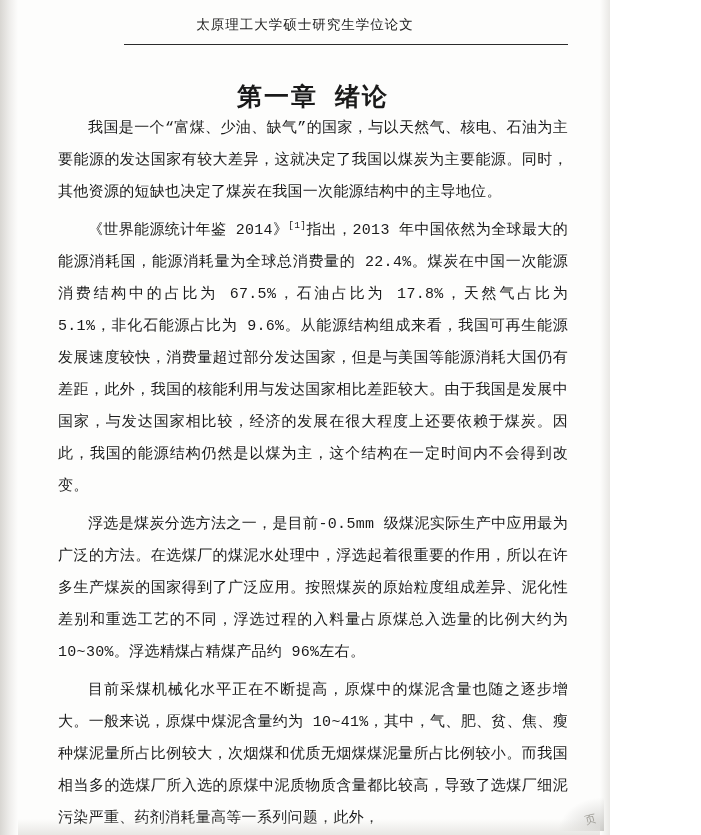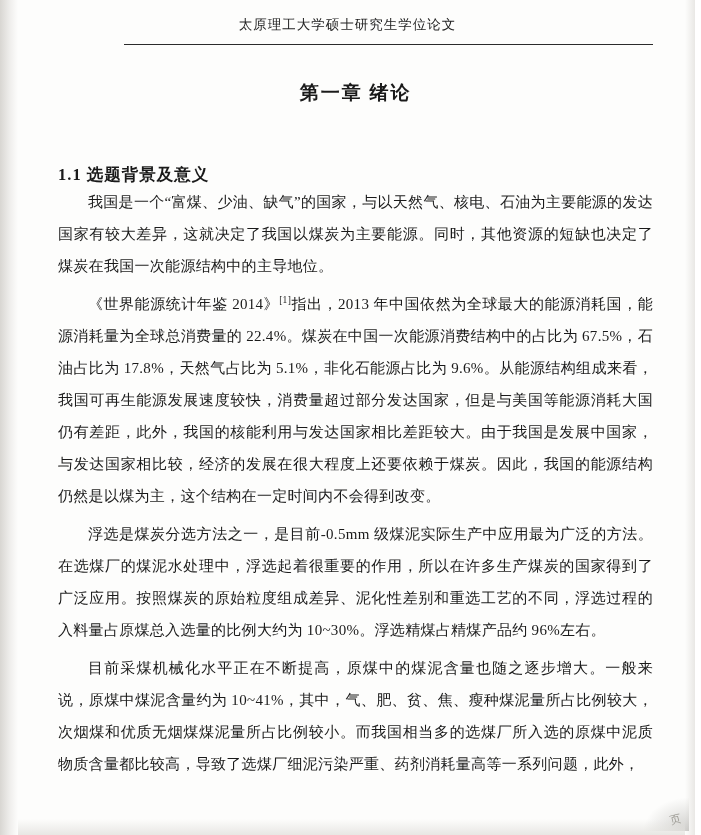--- a/index.html
+++ b/index.html
@@ -6,24 +6,25 @@
     margin: 0;
     padding: 0;
     background: #ffffff;
   }
   body {
     font-family: "Liberation Serif", "DejaVu Serif", serif;
     color: #1a1a1a;
   }
   .page {
     position: relative;
-    width: 695px;
+    width: 610px;
     height: 835px;
     background: #fdfdfc;
     overflow: hidden;
+    font-family: Liberation Mono, monospace;
   }
   
   .left-gutter {
     position: absolute;
     left: 0; top: 0;
     width: 18px; height: 835px;
     background: linear-gradient(to right, #d8d6d2 0%, #efeeec 55%, #fdfdfc 100%);
   }
   .right-edge {
     position: absolute;
@@ -50,21 +51,21 @@
   }
   .content {
     position: absolute;
     left: 58px;
     right: 42px;
     top: 60px;
   }
   .chapter-title {
     text-align: center;
     font-weight: bold;
-    font-size: 19px;
+    font-size: 25px;
     letter-spacing: 2px;
     margin-top: 20px;
     margin-bottom: 0;
   }
   .section-title {
     font-size: 16.5px;
     font-weight: bold;
     letter-spacing: 1px;
     margin-top: 58px;
     margin-bottom: 0;
@@ -118,21 +119,20 @@
   <div class="left-gutter"></div>
   <div class="right-edge"></div>
 
   <div class="header">太原理工大学硕士研究生学位论文</div>
   <div class="header-rule"></div>
 
   <div class="content">
 
     <h1 class="chapter-title">第一章  绪论</h1>
 
-    <h2 class="section-title">1.1  选题背景及意义</h2>
 
     <div class="body-block">
       <p class="para">我国是一个“富煤、少油、缺气”的国家，与以天然气、核电、石油为主要能源的发达国家有较大差异，这就决定了我国以煤炭为主要能源。同时，其他资源的短缺也决定了煤炭在我国一次能源结构中的主导地位。</p>
       <p class="para">《世界能源统计年鉴 2014》<sup class="ref">[1]</sup>指出，2013 年中国依然为全球最大的能源消耗国，能源消耗量为全球总消费量的 22.4%。煤炭在中国一次能源消费结构中的占比为 67.5%，石油占比为 17.8%，天然气占比为 5.1%，非化石能源占比为 9.6%。从能源结构组成来看，我国可再生能源发展速度较快，消费量超过部分发达国家，但是与美国等能源消耗大国仍有差距，此外，我国的核能利用与发达国家相比差距较大。由于我国是发展中国家，与发达国家相比较，经济的发展在很大程度上还要依赖于煤炭。因此，我国的能源结构仍然是以煤为主，这个结构在一定时间内不会得到改变。</p>
       <p class="para">浮选是煤炭分选方法之一，是目前-0.5mm 级煤泥实际生产中应用最为广泛的方法。在选煤厂的煤泥水处理中，浮选起着很重要的作用，所以在许多生产煤炭的国家得到了广泛应用。按照煤炭的原始粒度组成差异、泥化性差别和重选工艺的不同，浮选过程的入料量占原煤总入选量的比例大约为 10~30%。浮选精煤占精煤产品约 96%左右。</p>
       <p class="para">目前采煤机械化水平正在不断提高，原煤中的煤泥含量也随之逐步增大。一般来说，原煤中煤泥含量约为 10~41%，其中，气、肥、贫、焦、瘦种煤泥量所占比例较大，次烟煤和优质无烟煤煤泥量所占比例较小。而我国相当多的选煤厂所入选的原煤中泥质物质含量都比较高，导致了选煤厂细泥污染严重、药剂消耗量高等一系列问题，此外，</p>
     </div>
 
   </div>
 

